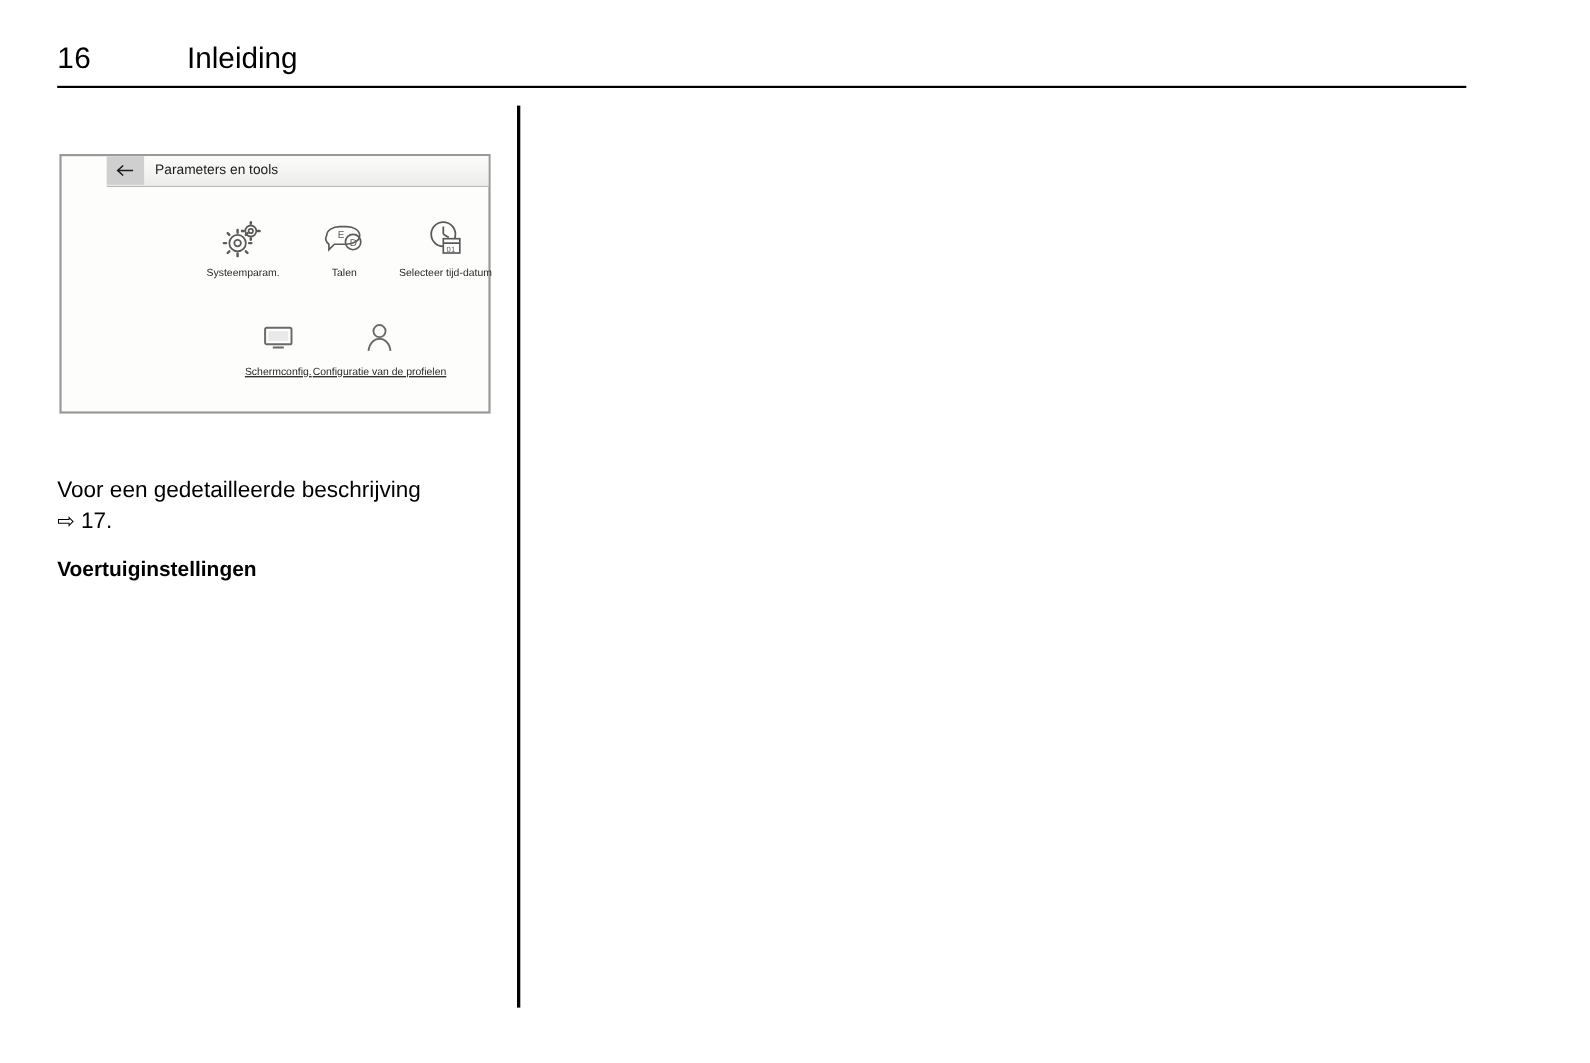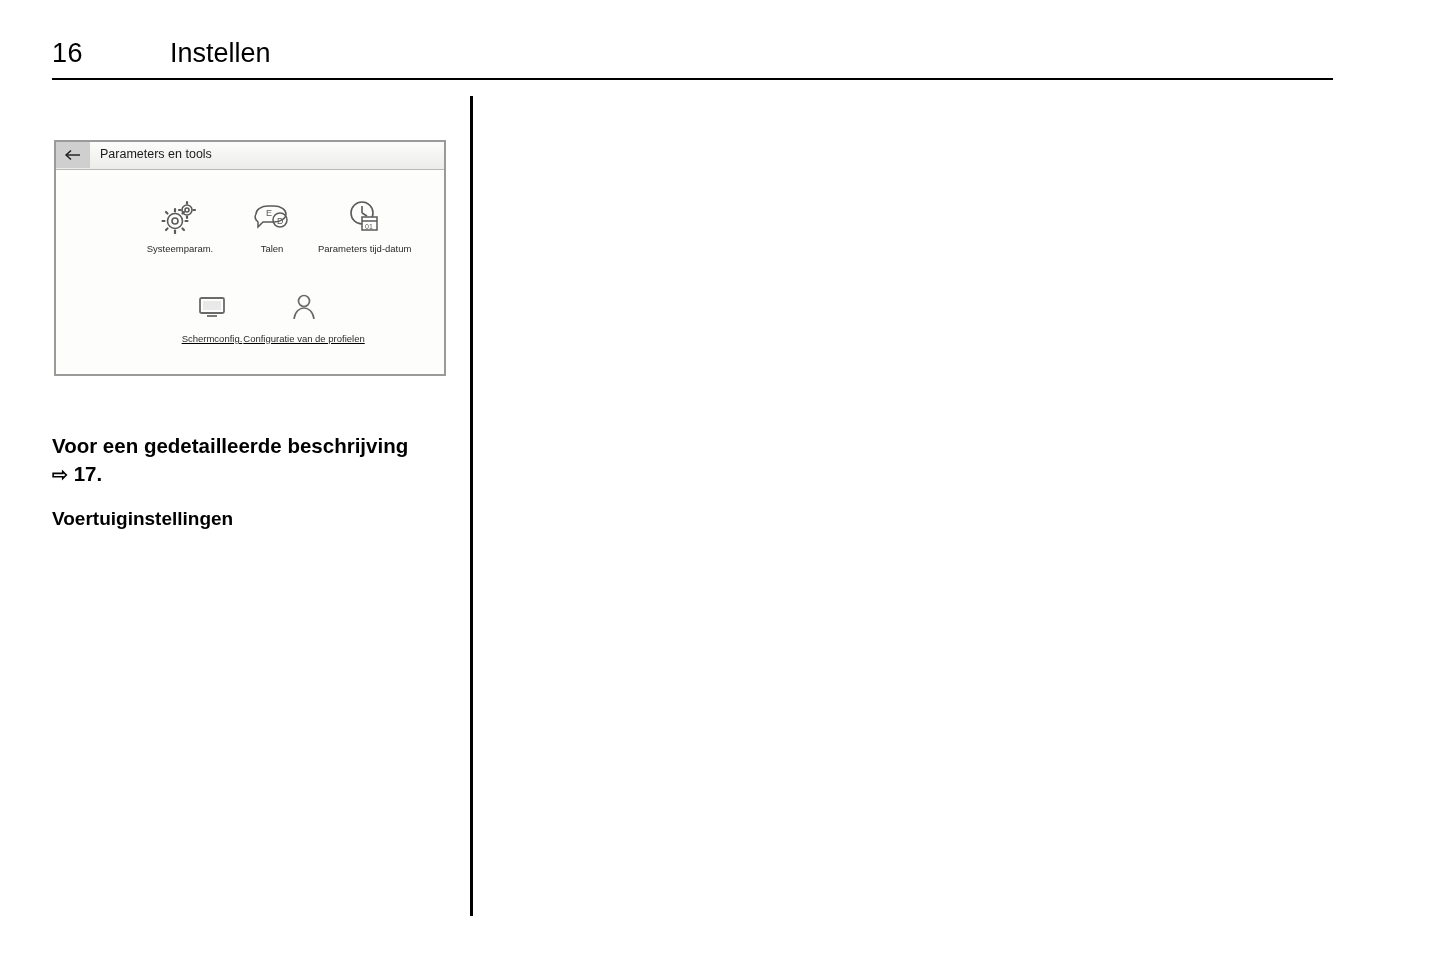--- a/index.html
+++ b/index.html
@@ -59,20 +59,21 @@
   
   .figure {
     position: absolute;
     left: 54px;
     top: 140px;
     width: 392px;
     height: 236px;
     border: 2px solid #9a9a9a;
     background: #fdfdfb;
     box-sizing: border-box;
+    padding-left: 41px;
   }
   .screen-titlebar {
     position: relative;
     height: 27px;
     border-bottom: 1px solid #b9b9b9;
     background: linear-gradient(to bottom, #fcfcfa, #ececea);
   }
   .back-btn {
     position: absolute;
     left: 0;
@@ -129,40 +130,40 @@
     position: absolute;
     left: 52px;
     top: 432px;
     width: 400px;
   }
   .para {
     font-size: 20.5px;
     line-height: 28px;
     margin: 0 0 26px 0;
   }
-  .para.tight { margin-bottom: 10px; font-weight: bold; }
+  .para.tight { margin-bottom: 10px; }
   .subhead {
     font-size: 19px;
     font-weight: bold;
     margin: 16px 0 2px 0;
     line-height: 28px;
   }
   .ref-arrow { font-size: 19px; }
   .inline-icon {
     display: inline-block;
     vertical-align: -3px;
     margin: 0 3px;
   }
 </style>
 </head>
 <body>
 
 <div class="page-header">
   <div class="page-number">16</div>
-  <div class="page-title">Instellen</div>
+  <div class="page-title">Inleiding</div>
   <div class="header-rule"></div>
 </div>
 
 <div class="column-divider"></div>
 
 <div class="figure">
 
   <div class="screen-titlebar">
     <div class="back-btn">
       <svg width="18" height="12" viewBox="0 0 18 12" aria-hidden="true">
@@ -223,21 +224,21 @@
         <div class="glyph">
           <svg width="40" height="36" viewBox="0 0 40 36" aria-hidden="true">
             <circle cx="18" cy="14" r="11" fill="none" stroke="#5a5a5a" stroke-width="1.6"></circle>
             <line x1="18" y1="14" x2="18" y2="7" stroke="#5a5a5a" stroke-width="1.6"></line>
             <line x1="18" y1="14" x2="23" y2="17" stroke="#5a5a5a" stroke-width="1.6"></line>
             <rect x="18" y="18" width="15" height="13" fill="#ffffff" stroke="#5a5a5a" stroke-width="1.5"></rect>
             <line x1="18" y1="22" x2="33" y2="22" stroke="#5a5a5a" stroke-width="1.5"></line>
             <text x="21" y="30" font-family="Liberation Sans, sans-serif" font-size="7" fill="#5a5a5a">01</text>
           </svg>
         </div>
-        <div class="caption">Parameters tijd-datum</div>
+        <div class="caption">Selecteer tijd-datum</div>
       </div>
     </div>
 
     <div class="grid-row row2">
 
       <div class="grid-item">
         <div class="glyph">
           <svg width="36" height="28" viewBox="0 0 36 28" aria-hidden="true">
             <rect x="6" y="5" width="24" height="15" rx="1.5" fill="none" stroke="#6a6a6a" stroke-width="1.8"></rect>
             <rect x="9" y="8" width="18" height="9" fill="#e9e9e9"></rect>

